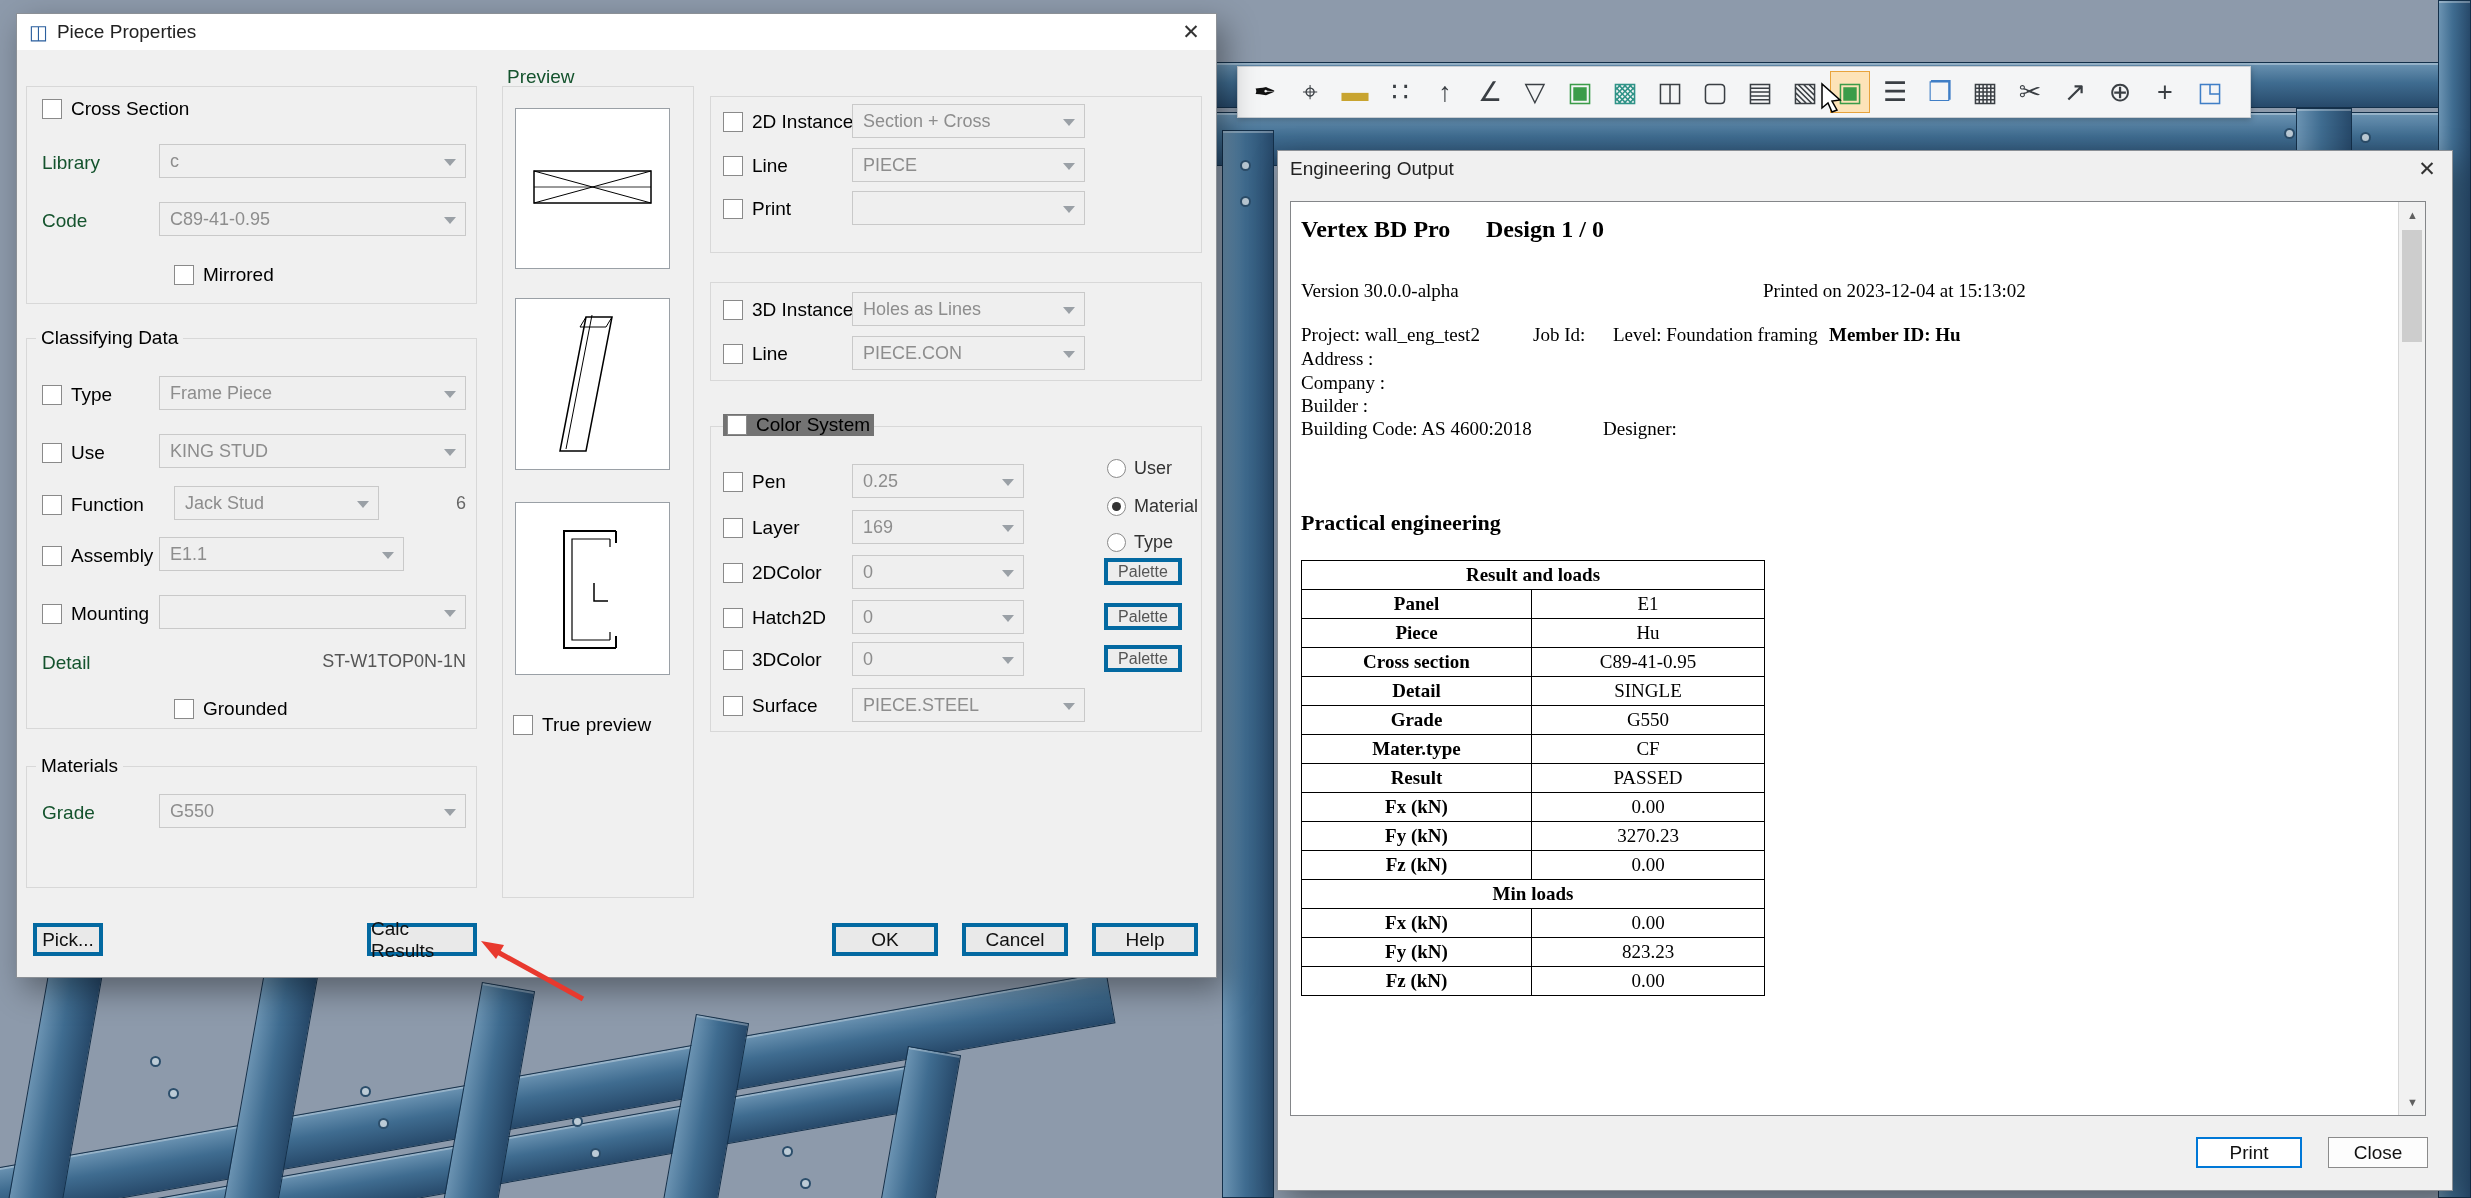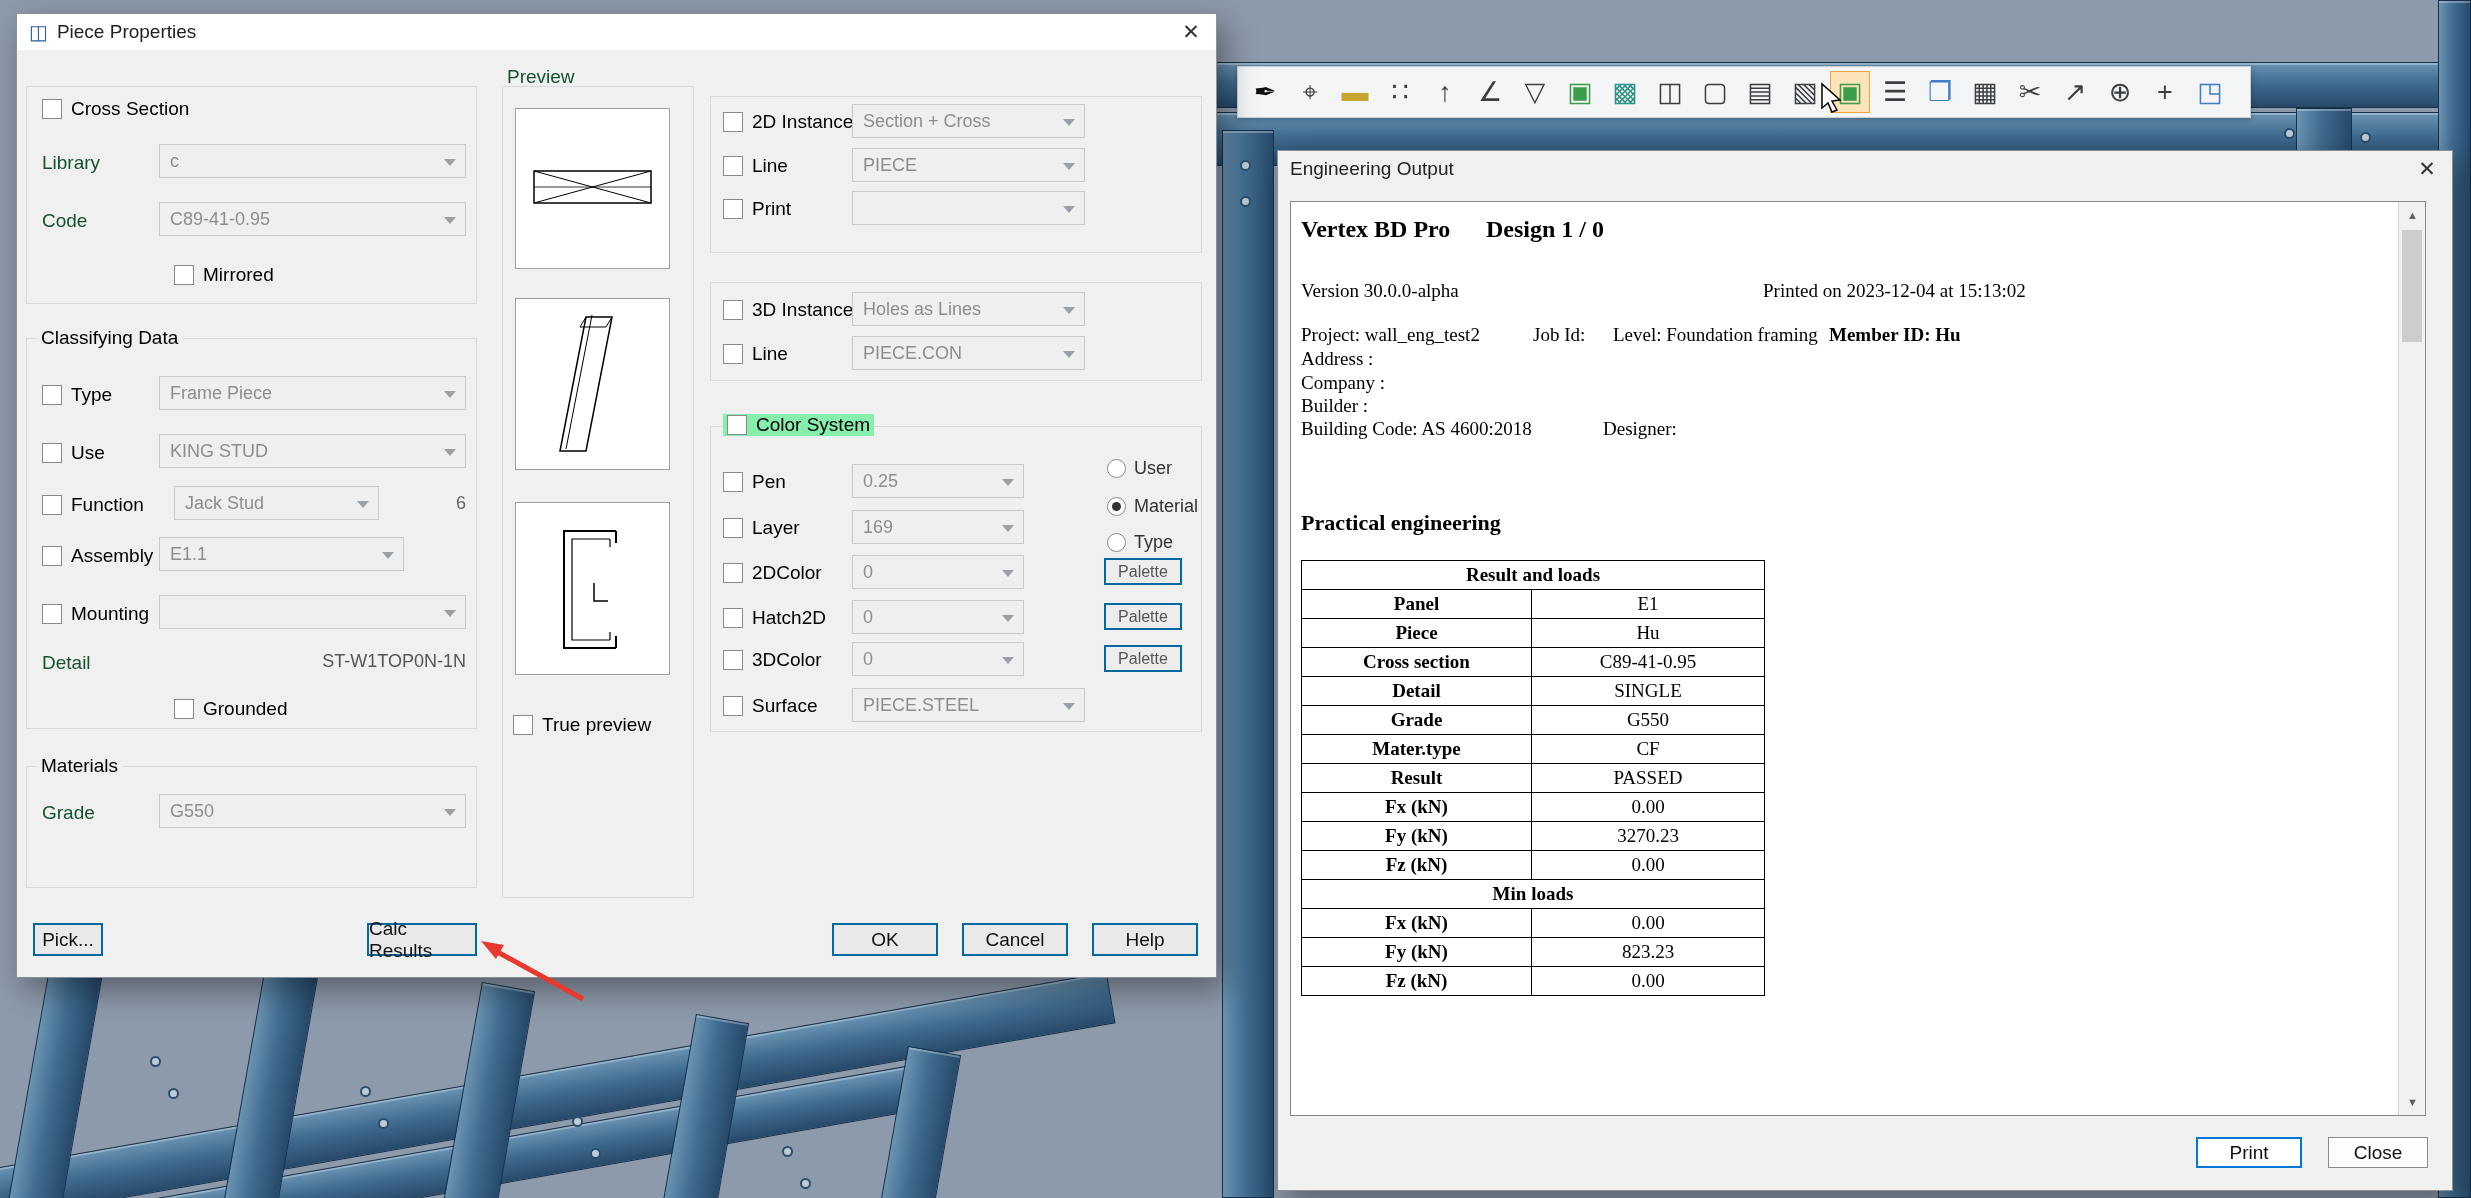--- a/index.html
+++ b/index.html
@@ -14,30 +14,30 @@
   .tico.c-yellow{color:#c8a430}.tico.c-green{color:#3b9c49}.tico.c-teal{color:#2f9387}.tico.c-blue{color:#3f7ec6}.tico.c-black{color:#111}
   .tico.hov{background:#fde3b8;outline:1px solid #e8a33c}
   .window{position:absolute;background:#f0f0f0;border:1px solid #8b9096;box-shadow:8px 12px 30px rgba(0,0,0,.38)}
   .titlebar{position:absolute;left:0;top:0;right:0;height:36px;display:flex;align-items:center;gap:9px;padding-left:12px;font-size:19px;color:#222}
   .win-close{position:absolute;right:0;top:0;width:50px;height:36px;display:flex;align-items:center;justify-content:center;font-size:21px;color:#333;cursor:pointer}
   .app-icon{font-size:20px;color:#2b5f9e}
   .grp{position:absolute;border:1px solid #d8d8d8}
   .grp-lbl{position:absolute;font-size:19px;color:#000;background:#f0f0f0;padding:0 5px;white-space:nowrap}
   .cb{position:absolute;display:flex;align-items:center;gap:9px;font-size:19px;color:#000;white-space:nowrap;cursor:pointer}
   .cb .bx{width:20px;height:20px;background:#fff;border:1px solid #8a8a8a;flex:0 0 auto}
-  .cb.onb{background:#86efac;padding:0 4px}
+  .cb.onb{background:#737373;padding:0 4px}
   .radio{position:absolute;display:flex;align-items:center;gap:8px;font-size:18px;color:#333;cursor:pointer}
   .radio .ci{width:19px;height:19px;border-radius:50%;background:#fff;border:1px solid #8a8a8a;position:relative;flex:0 0 auto}
   .radio.sel .ci::after{content:"";position:absolute;inset:4px;background:#333;border-radius:50%}
   .dd{position:absolute;height:34px;background:#efefef;border:1px solid #c9c9c9;display:flex;align-items:center;padding:0 30px 0 10px;font-size:18px;color:#8d8d8d;white-space:nowrap;overflow:hidden;cursor:pointer}
   .dd .chev{position:absolute;right:9px;top:14px;width:0;height:0;border-left:6px solid transparent;border-right:6px solid transparent;border-top:7px solid #9aa0a6}
   .field{position:absolute;height:34px;display:flex;align-items:center;font-size:18px;color:#666}
   .field.r{justify-content:flex-end}
   .lab{position:absolute;font-size:19px;color:#14532d;white-space:nowrap}
-  .btn{position:absolute;height:33px;background:#e9e9e9;border:2px solid #0369a1;font-size:19px;color:#111;display:flex;align-items:center;justify-content:center;cursor:pointer}
+  .btn{position:absolute;height:33px;background:#e9e9e9;border:4px solid #0369a1;font-size:19px;color:#111;display:flex;align-items:center;justify-content:center;cursor:pointer}
   .btn.small{height:27px;font-size:16px;color:#555;background:#ededed}
   .pv-box{position:absolute;width:155px;background:#fff;border:1px solid #9aa0a6}
   .eo-content{position:absolute;background:#fff;border:1px solid #848689;font-family:"Liberation Serif",serif;color:#000;overflow:hidden}
   .eo-line{position:absolute;font-size:19px;white-space:nowrap}
   .eo-line.b{font-weight:bold}
   .eo-title{position:absolute;font-size:24px;font-weight:bold;white-space:nowrap}
   .eo-head{position:absolute;font-size:22px;font-weight:bold;white-space:nowrap}
   .eo-table{border-collapse:collapse;position:absolute;background:#fff}
   .eo-table td{border:1px solid #000;height:29px;text-align:center;font-size:19px;padding:0 4px;font-family:"Liberation Serif",serif}
   .eo-table td.lb{font-weight:bold;width:230px}

